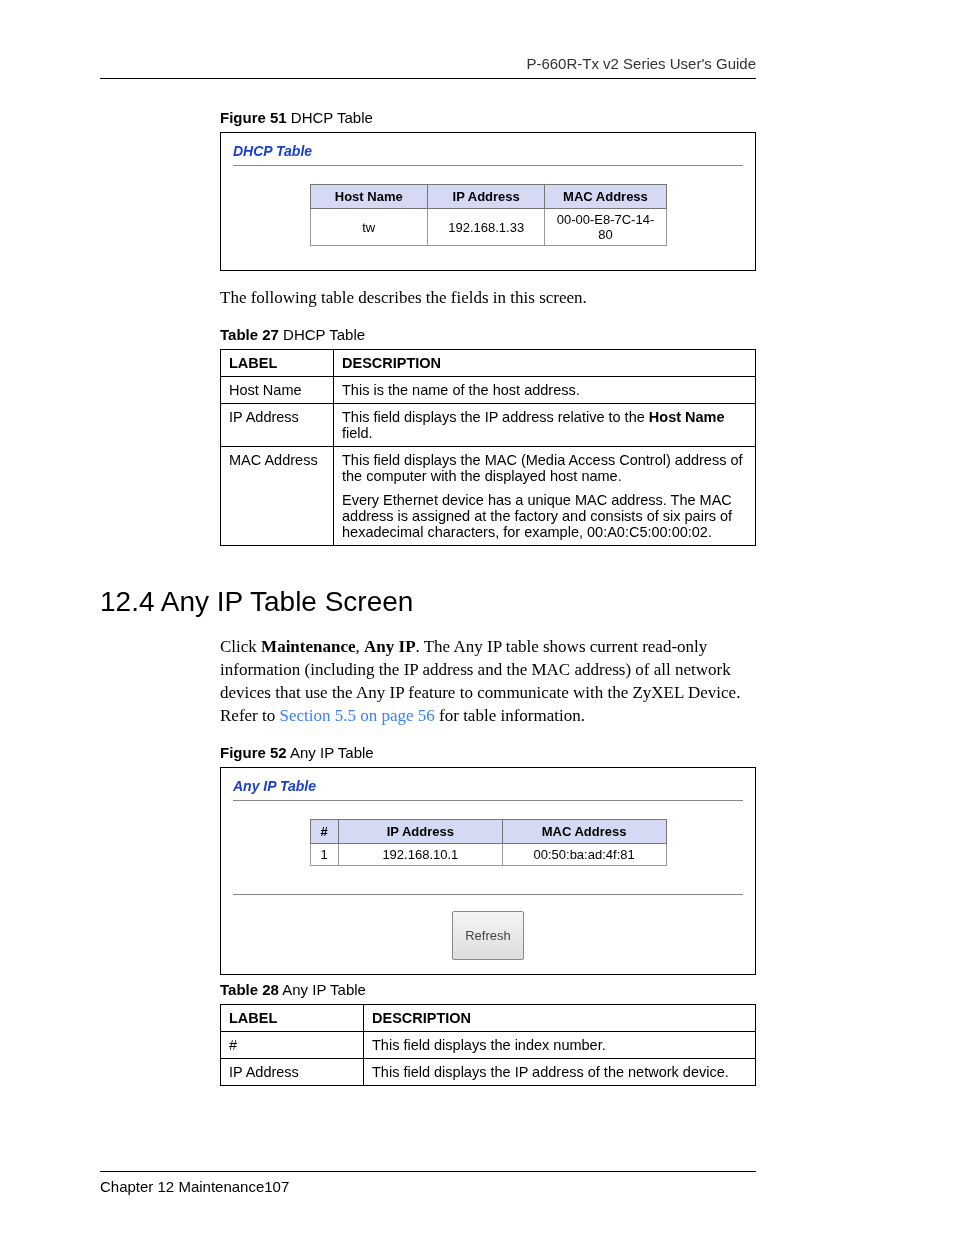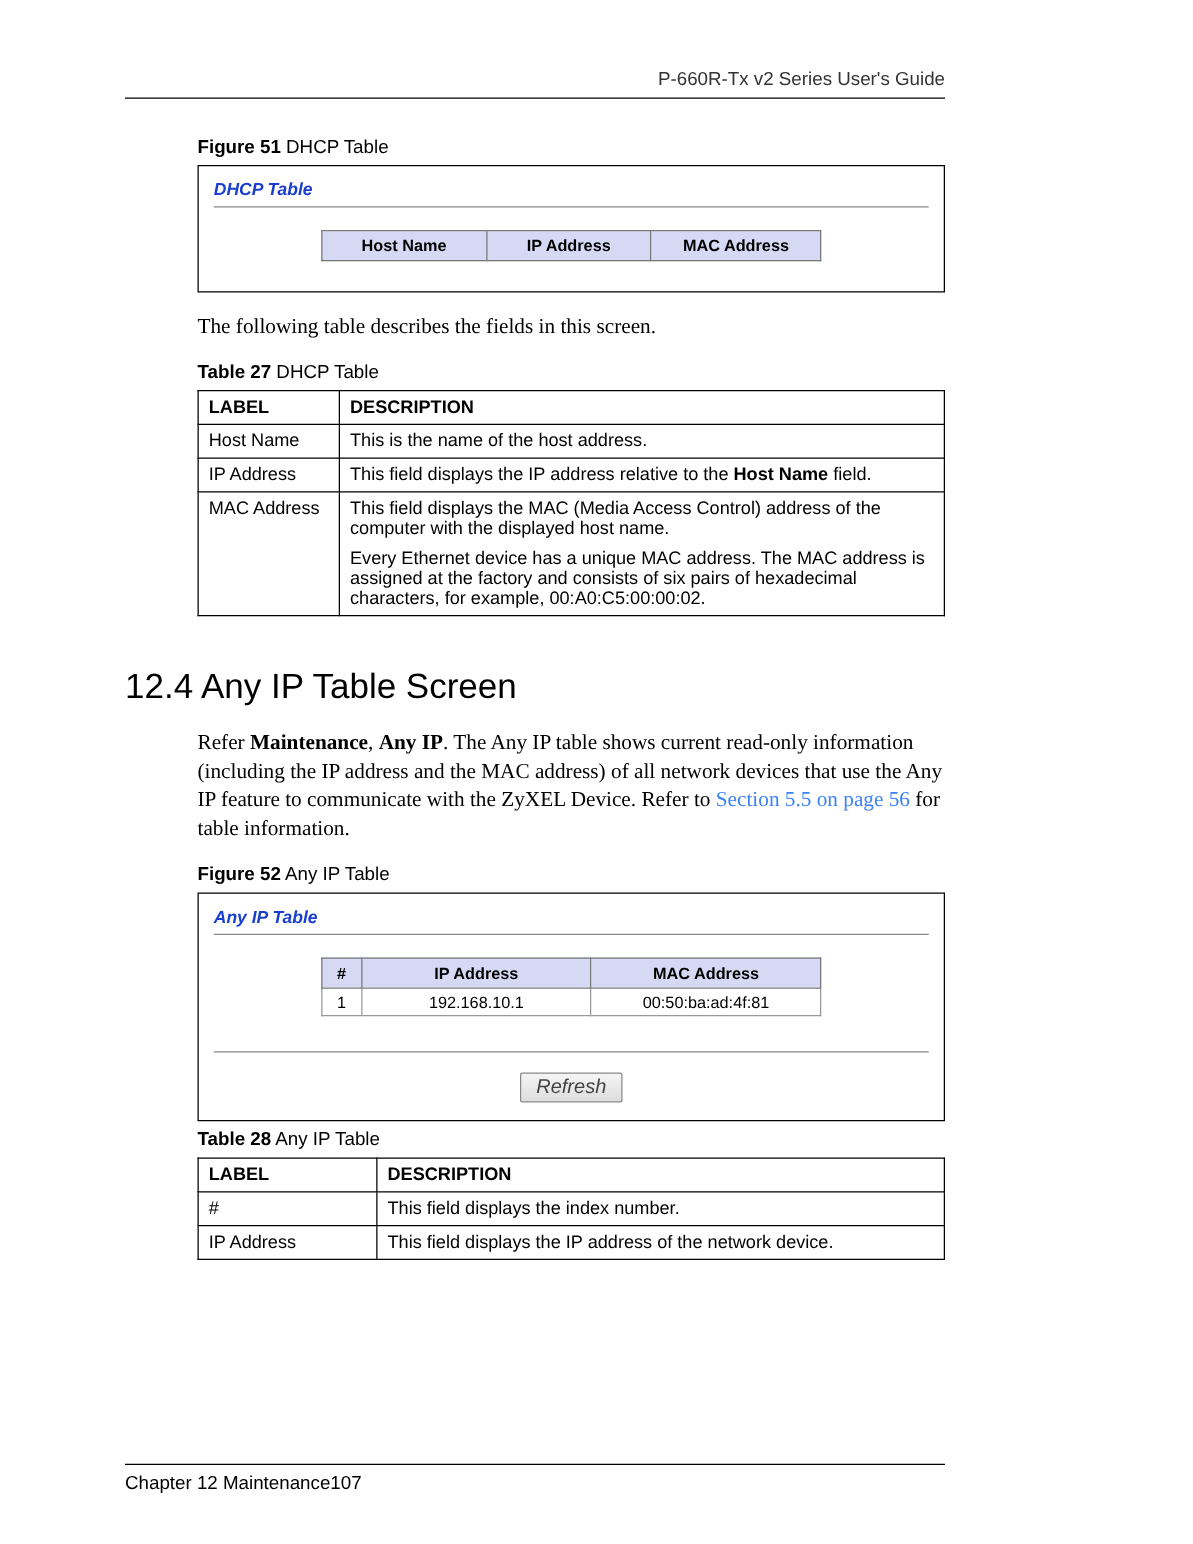--- a/index.html
+++ b/index.html
@@ -22,21 +22,21 @@
     font-family: Arial, Helvetica, sans-serif;
     font-size: 15px;
     color: #333;
   }
   .top-rule {
     border: 0;
     border-top: 1.5px solid #000;
     margin: 6px 0 30px 0;
   }
   .content-indent {
-    margin-left: 58px;
+    margin-left: 120px;
   }
   .figure-caption, .table-caption {
     font-family: Arial, Helvetica, sans-serif;
     font-size: 15px;
     margin: 6px 0 6px 0;
   }
   .figure-caption b, .table-caption b { font-weight: bold; }
   .figure-box {
     border: 1.5px solid #000;
     background: #fff;
@@ -70,27 +70,26 @@
   .ui-table td {
     border: 1px solid #999;
     padding: 3px 8px;
     text-align: center;
     background: #fff;
   }
   .ui-button {
     display: block;
     margin: 16px auto 0 auto;
     font-family: Arial, Helvetica, sans-serif;
-    font-size: 16px;
-    padding: 2px 12px;
+    font-size: 13px;
+    padding: 16px 12px;
     border: 1px solid #888;
     background: linear-gradient(#f5f5f5, #ddd);
     color: #444;
     border-radius: 2px;
-    font-style: italic;
   }
   .body-text {
     margin: 16px 0 16px 0;
     font-size: 17px;
     line-height: 1.35;
   }
   .desc-table {
     width: 100%;
     border-collapse: collapse;
     font-family: Arial, Helvetica, sans-serif;
@@ -149,20 +148,25 @@
     <div class="figure-box">
       <div class="screen-title">DHCP Table</div>
       <hr class="screen-rule">
       <table class="ui-table" style="width:70%;">
         <tbody>
             <tr>
           <th style="width:33%;">Host Name</th>
           <th style="width:33%;">IP Address</th>
           <th style="width:34%;">MAC Address</th>
         </tr>
+        <tr>
+          <td>tw</td>
+          <td>192.168.1.33</td>
+          <td>00-00-E8-7C-14-80</td>
+        </tr>
       </tbody>
         </table>
     </div>
 
     <p class="body-text">The following table describes the fields in this screen.</p>
 
     <div class="table-caption">
       <b>Table 27</b><span>   DHCP Table</span>
     </div>
     <table class="desc-table">
@@ -187,21 +191,21 @@
         </td>
       </tr>
     </tbody>
       </table>
   </div>
 
   <h2 class="section-head">12.4  Any IP Table Screen</h2>
 
   <div class="content-indent">
     <p class="body-text">
-      <span>Refer </span><b>Maintenance</b><span>, </span><b>Any IP</b><span>. The Any IP table shows current read-only information (including the IP address and the MAC address) of all network devices that use the Any IP feature to communicate with the ZyXEL Device. Refer to </span><span class="crossref">Section 5.5 on page 56</span><span> for table information.</span>
+      <span>Click </span><b>Maintenance</b><span>, </span><b>Any IP</b><span>. The Any IP table shows current read-only information (including the IP address and the MAC address) of all network devices that use the Any IP feature to communicate with the ZyXEL Device. Refer to </span><span class="crossref">Section 5.5 on page 56</span><span> for table information.</span>
     </p>
 
     <div class="figure-caption">
       <b>Figure 52</b><span>   Any IP Table</span>
     </div>
     <div class="figure-box" style="padding-bottom:14px;">
       <div class="screen-title">Any IP Table</div>
       <hr class="screen-rule">
       <table class="ui-table" style="width:70%;">
         <tbody>

